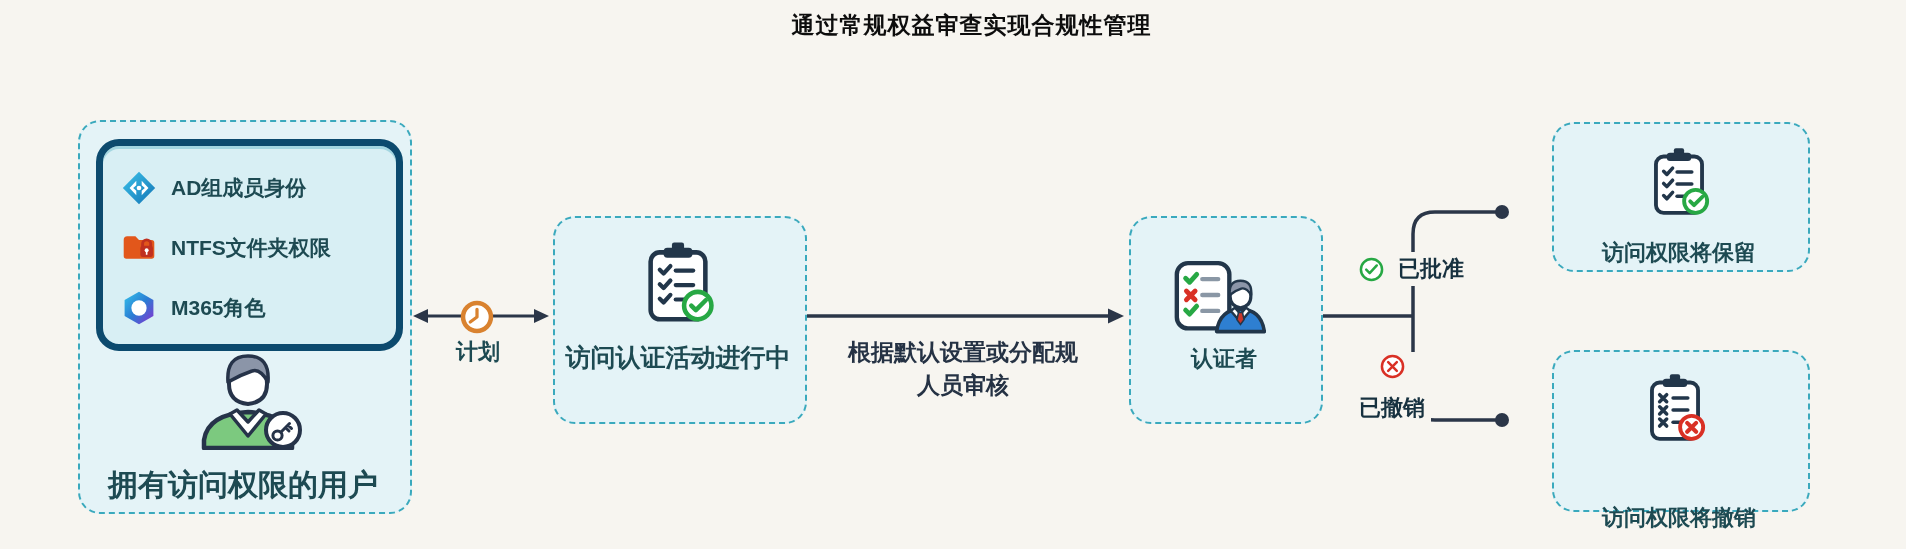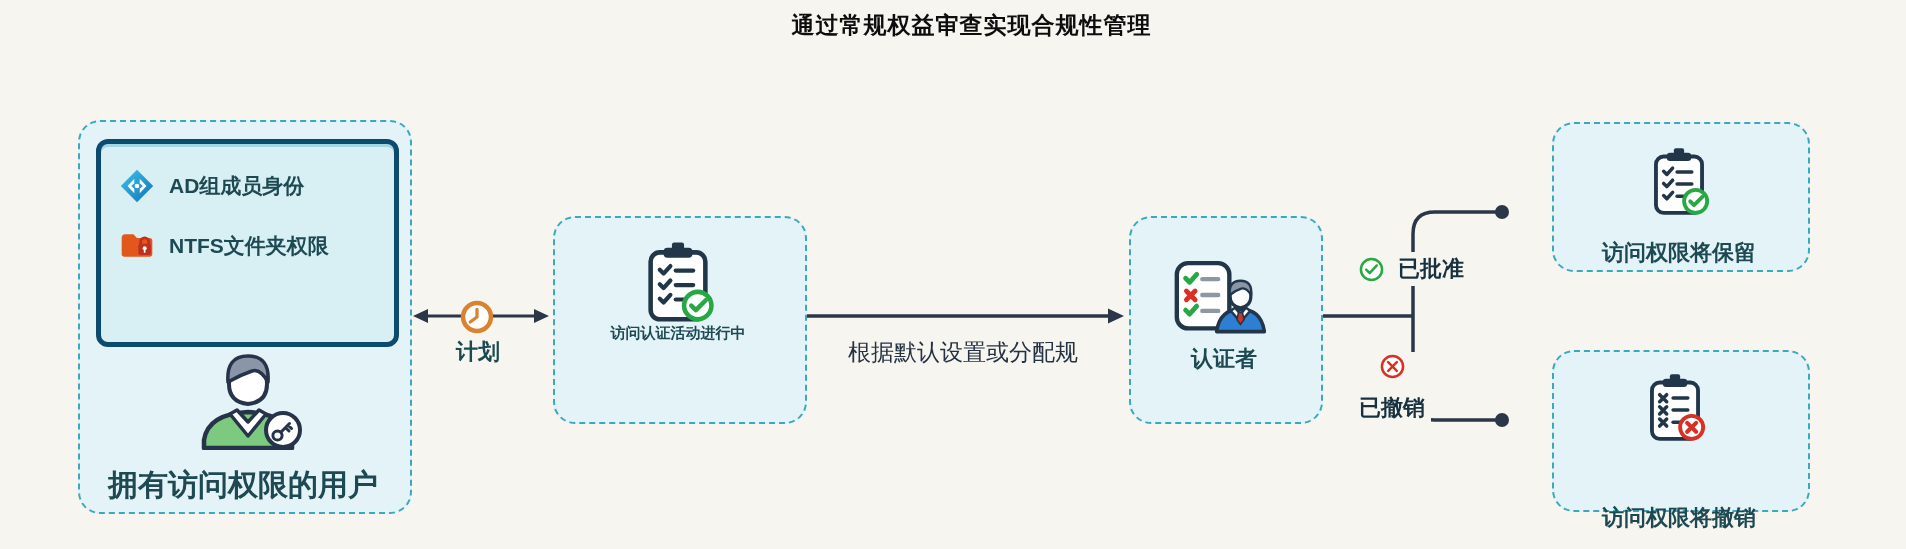--- a/index.html
+++ b/index.html
@@ -14,33 +14,33 @@
     left:0;right:0;top:10px;text-align:center;
     font-size:23px;font-weight:bold;color:#0d0d0d;letter-spacing:1px;padding-left:37px;
   }
   .box-dashed{
     background:#e4f3f7;
     border:2.5px dashed #3aa9bd;
     border-radius:22px;
   }
   .inner-box{
     background:#d8eff4;
-    border:5px solid #0c4a6e;
-    border-radius:12px;
+    border:7px solid #0c4a6e;
+    border-radius:23px;
     box-shadow:inset 0 3px 0 rgba(66,170,190,.35);
   }
   .res-row{display:flex;align-items:center;gap:14px;position:absolute;left:18px;height:40px;}
   .res-label{font-size:21px;font-weight:600;color:#1d4a52;white-space:nowrap;}
   .caption{
     position:absolute;text-align:center;
     font-size:22px;font-weight:600;color:#1d4a52;white-space:nowrap;
   }
   .flow-text{
     position:absolute;text-align:center;
-    font-size:23px;font-weight:400;color:#253244;line-height:32.5px;white-space:nowrap;
+    font-size:23px;font-weight:700;color:#253244;line-height:32.5px;white-space:nowrap;
   }
   .decision-label{
     position:absolute;display:flex;align-items:center;gap:14px;
     background:#f7f5f0;padding:2px 6px 2px 2px;
     font-size:22px;font-weight:600;color:#17313f;white-space:nowrap;
   }
   svg{display:block;}
   .icon-wrap{position:absolute;}
 </style>
 </head>
@@ -97,20 +97,29 @@
       <svg width="36" height="34" viewBox="0 0 40 36">
         <path d="M3 9 q0 -4 4 -4 h9 l4 4 h14 q3 0 3 3 v15 q0 3 -3 3 h-28 q-3 0 -3 -3 Z" fill="#e2571b"></path>
         <path d="M24 16 v-2.5 a4.5 4.5 0 0 1 9 0 V16" fill="none" stroke="#c0301f" stroke-width="3.2"></path>
         <rect x="21.5" y="15.5" width="14" height="12.5" rx="2.5" fill="#c0301f"></rect>
         <circle cx="28.5" cy="20.5" r="2.2" fill="#ffffff"></circle>
         <rect x="27.6" y="21.5" width="1.8" height="4" fill="#ffffff"></rect>
       </svg>
     </span>
     <span class="res-label">NTFS文件夹权限</span>
   </div>
+  <div class="res-row" style="top:142px;">
+    <span class="icon-wrap" style="position:static">
+      <svg width="36" height="36" viewBox="0 0 40 40">
+        <path d="M20 2 L36 11 V29 L20 38 L4 29 V11 Z" fill="url(#gM365)"></path>
+        <circle cx="20" cy="20" r="8.5" fill="#ffffff"></circle>
+      </svg>
+    </span>
+    <span class="res-label">M365角色</span>
+  </div>
 </div>
 
 <div class="icon-wrap" style="left:188px;top:346px;">
   <svg width="122" height="104" viewBox="0 0 122 104">
 
     <path d="M16 102 L16 94 Q20 68 60 66 Q100 68 104 94 L104 102 Z" fill="#7cc97f" stroke="#263349" stroke-width="4.5" stroke-linejoin="round"></path>
 
     <path d="M42 68 L60 90 L78 68 L71 64 L60 76 L49 64 Z" fill="#ffffff" stroke="#263349" stroke-width="3.5" stroke-linejoin="round"></path>
 
     <path d="M41 38 Q41 12 60 12 Q79 12 79 38 Q79 56 60 58 Q41 56 41 38 Z" fill="#ffffff" stroke="#263349" stroke-width="4"></path>
@@ -143,24 +152,25 @@
         <line x1="47" y1="40" x2="70" y2="40"></line>
       <path d="M26 58 l5 5 l9 -10"></path>
         <line x1="47" y1="59" x2="70" y2="59"></line>
       <path d="M26 77 l5 5 l9 -10"></path>
         <line x1="47" y1="78" x2="70" y2="78"></line>
     </g>
     <circle cx="76" cy="86" r="18" fill="#ffffff" stroke="#27a844" stroke-width="6"></circle>
     <path d="M67.5 86 l6 6 l13 -13" fill="none" stroke="#27a844" stroke-width="6" stroke-linecap="round" stroke-linejoin="round"></path>
   </svg>
 </div>
-<div class="caption" style="left:553px;top:324px;width:250px;font-size:15px;">访问认证活动进行中</div>
+<div class="caption" style="left:553px;top:341px;width:250px;font-size:25px;">访问认证活动进行中</div>
 
 <div class="flow-text" style="left:808px;top:336px;width:310px;">
   <div>根据默认设置或分配规</div>
+  <div>人员审核</div>
 </div>
 
 <div class="abs box-dashed" style="left:1129px;top:216px;width:190px;height:204px;"></div>
 <div class="icon-wrap" style="left:1172px;top:260px;">
   <svg width="94" height="74" viewBox="0 0 118 93">
     <rect x="6" y="4" width="66" height="82" rx="14" fill="#ffffff" stroke="#22364a" stroke-width="5.5"></rect>
     <g stroke-linecap="round" stroke-linejoin="round" fill="none">
       <path d="M17 23 l5 5 l9 -10" stroke="#27a844" stroke-width="6"></path>
       <line x1="38" y1="24" x2="58" y2="24" stroke="#8a97a5" stroke-width="5.5"></line>
       <path d="M18 39 l11 11 M29 39 l-11 11" stroke="#d93025" stroke-width="6"></path>

